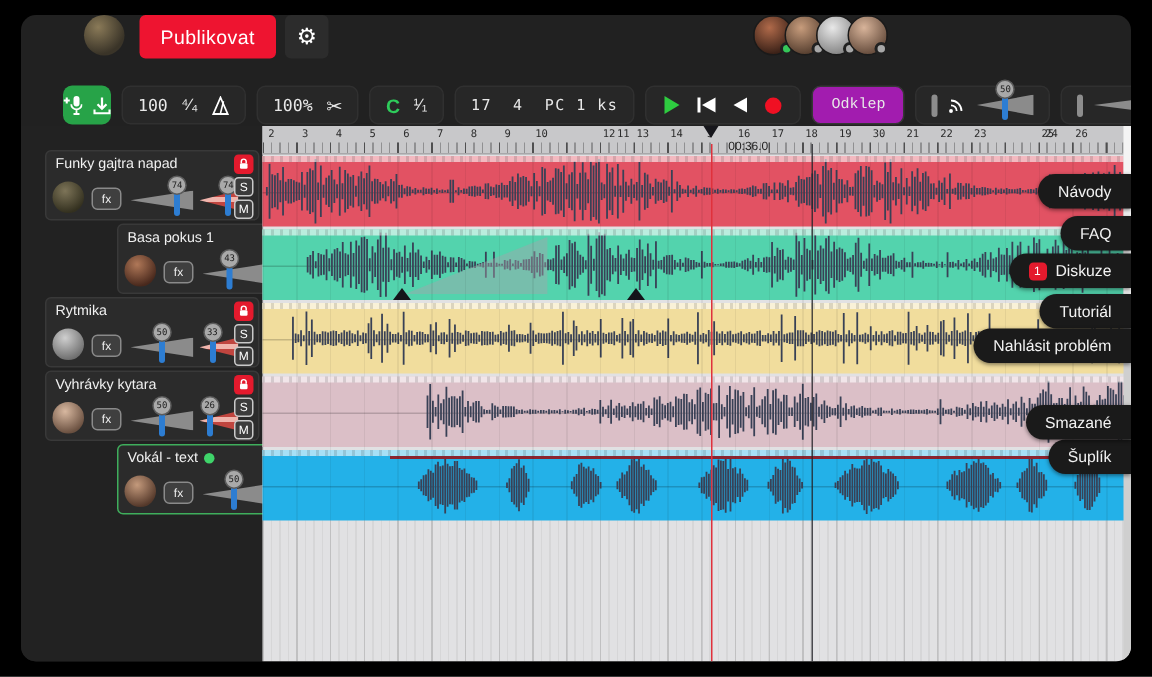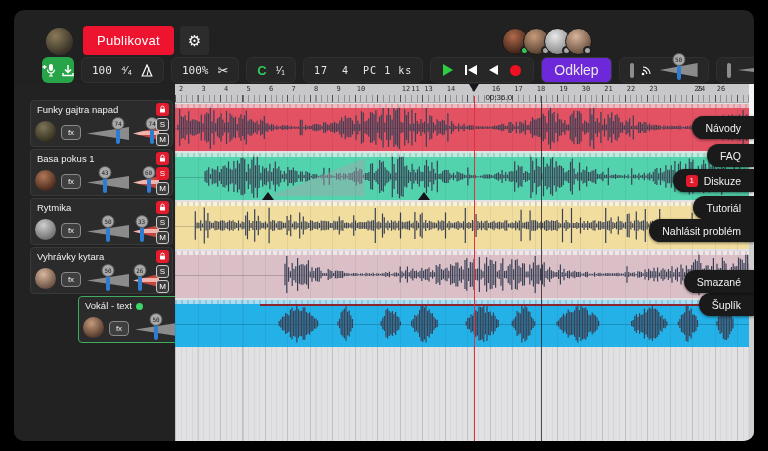--- a/index.html
+++ b/index.html
@@ -3,21 +3,21 @@
 <meta charset="utf-8">
 <style>
   * { margin:0; padding:0; box-sizing:border-box; }
   html,body { width:768px; height:451px; background:#000; overflow:hidden;
     font-family:"Liberation Sans", sans-serif; }
   #window { position:absolute; left:14px; top:10px; width:740px; height:431px;
     background:#212121; border-radius:10px; overflow:hidden; }
 
   
   #topbar { position:absolute; left:0; top:0; width:600px; height:45px; display:flex;
-    align-items:flex-end; padding-left:32px; }
+    align-items:flex-start; padding-left:42px; }
   .avatar { width:27px; height:27px; border-radius:50%; flex:none; }
   .grad-user { background:radial-gradient(circle at 35% 30%, #8a7a58, #3a3428 70%); }
   #publish-btn { margin-left:10px; background:#ee1430; color:#fff; border:none;
     font-size:13px; padding:7px 14px; border-radius:4px; font-family:inherit; letter-spacing:.3px; }
   #settings-btn { margin-left:6px; width:29px; height:29px; background:#2c2c2c; color:#fff;
     border:none; border-radius:4px; font-size:15px; line-height:29px; text-align:center; }
   #collaborators { margin-left:auto; margin-right:22px; display:flex; }
   .collab { position:relative; width:27px; height:27px; border-radius:50%; margin-left:-6px;
     border:1px solid #1a1a1a; }
   .collab .dot { position:absolute; right:-1px; bottom:-1px; width:9px; height:9px;
@@ -38,22 +38,22 @@
   .mono { font-family:"DejaVu Sans Mono", monospace; white-space:pre; }
   #loop-icon { color:#2ecc5b; font-weight:bold; font-size:13px; }
   .transport { gap:12px; padding:0 12px; }
   .play-tri { width:0; height:0; border-top:6px solid transparent; border-bottom:6px solid transparent;
     border-left:10px solid #2ecc40; }
   .back-tri { width:0; height:0; border-top:5px solid transparent; border-bottom:5px solid transparent;
     border-right:9px solid #fff; }
   .skip { display:flex; align-items:center; gap:1px; }
   .skip .bar { width:2px; height:10px; background:#fff; }
   .rec-dot { width:11px; height:11px; border-radius:50%; background:#f01023; }
-  #odklep-btn { background:#6d28d9; border:1px solid #363636; color:#e8e8e8; border-radius:6px;
-    height:26px; padding:0 12px; font-size:14px; font-family:Liberation Sans, sans-serif; }
+  #odklep-btn { background:#a21caf; border:1px solid #363636; color:#e8e8e8; border-radius:6px;
+    height:26px; padding:0 12px; font-size:10px; font-family:Liberation Mono, monospace; }
   .sld-group { gap:7px; }
   .meter { width:4px; height:15px; border-radius:2px; background:#8d8d8d; }
   .hslider { position:relative; height:18px; }
   .wedge { position:absolute; top:2px; left:0; width:100%; height:14px;
     clip-path:polygon(0 50%, 100% 0, 100% 100%); background:#8b8b8b; }
   .handle { position:absolute; top:-1px; width:4px; height:20px; background:#2d7dd2;
     border-radius:2px; }
   .hval { position:absolute; left:50%; top:-7px; transform:translateX(-50%); width:13px; height:13px;
     border-radius:50%; background:#a9a9a9; border:1px solid #5c5c5c; color:#1c1c1c; font-size:6px;
     line-height:11px; text-align:center; font-family:"DejaVu Sans Mono", monospace; }
@@ -250,21 +250,21 @@
     </span>
     <div class="sq lock">
       <svg width="9" height="9" viewBox="0 0 10 10">
             <path d="M3.2 4.2V3a1.8 1.8 0 013.6 0v1.2" stroke="#fff" stroke-width="1.1" fill="none"></path>
             <rect x="2.2" y="4.2" width="5.6" height="4.2" rx="1" fill="#fff"></rect>
           </svg>
     </div>
     <div class="sq sbtn">S</div>
     <div class="sq mbtn">M</div>
   </div>
-      <div class="thead" style="top: 65px;">
+      <div class="thead" style="top: 65px; margin-left: 48px;">
     <div class="tname">Basa pokus 1</div>
     <div class="tavatar av1"></div>
     <div class="fx-btn">fx</div>
     <span class="tslider vol hslider">
       <span class="wedge"></span>
       <span class="handle" style="left: calc(43% - 2px);">
             <span class="hval">43</span>
           </span>
     </span>
     <span class="tslider pan hslider">

